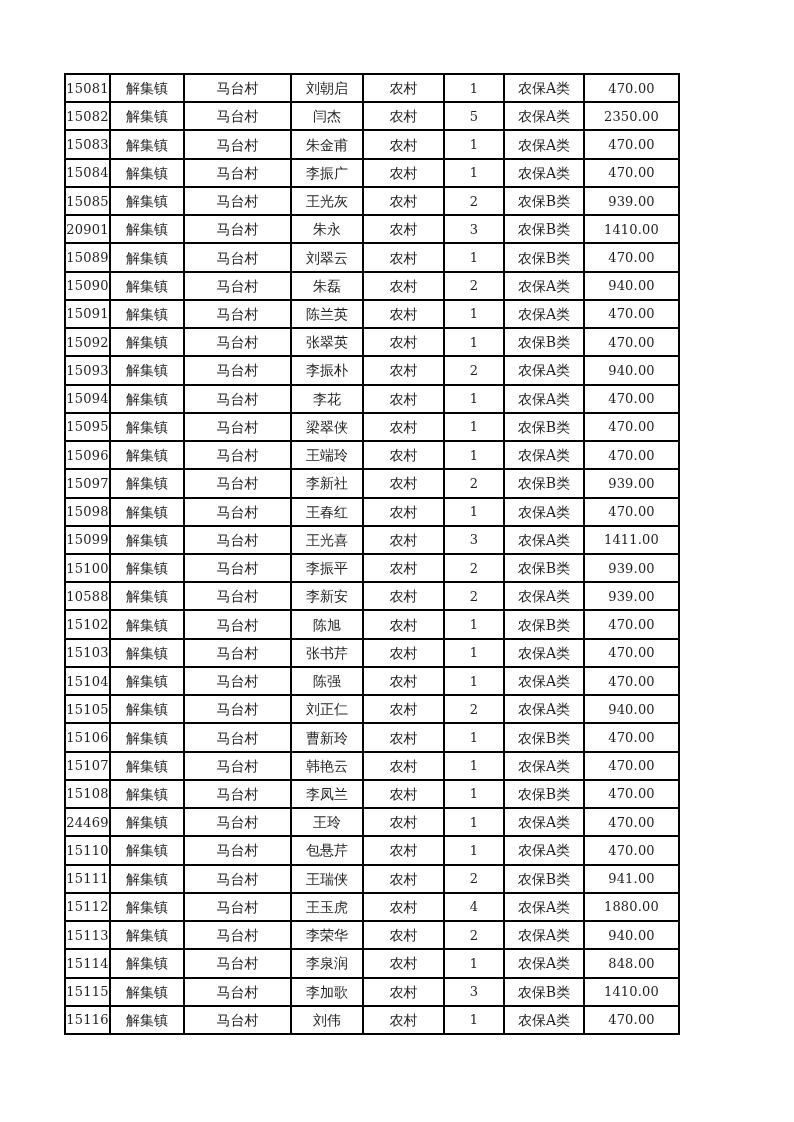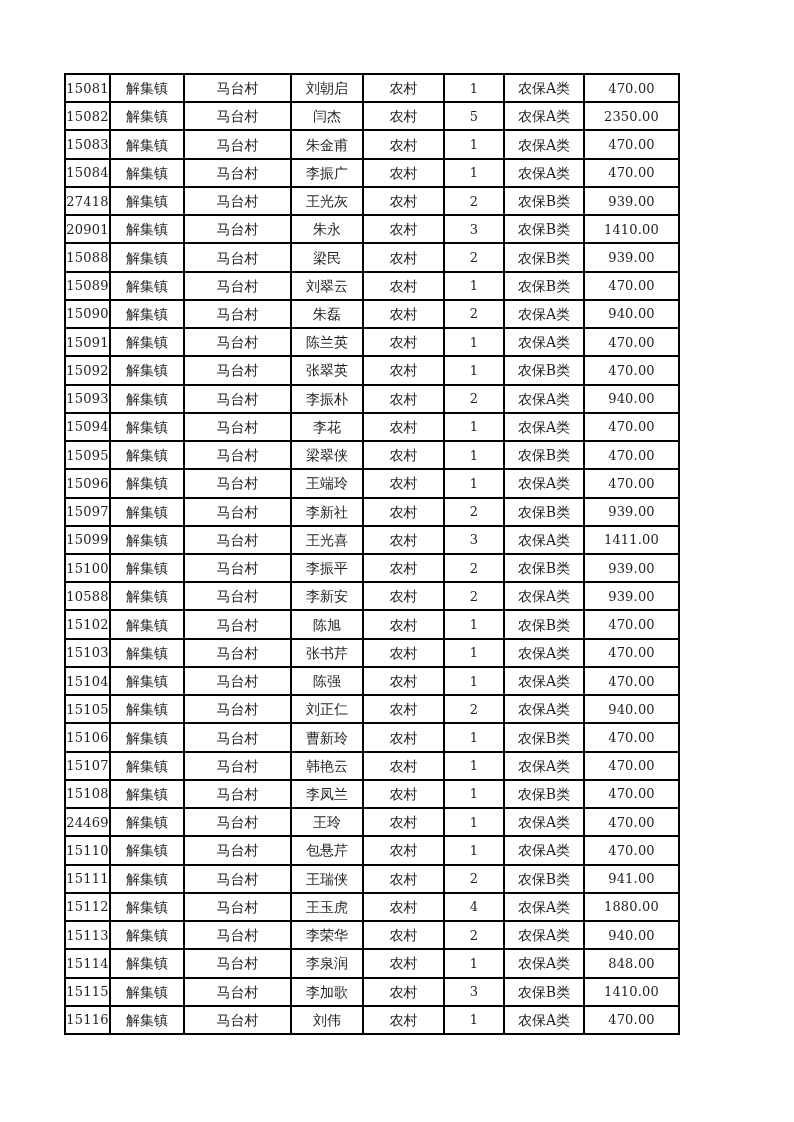--- a/index.html
+++ b/index.html
@@ -94,21 +94,21 @@
     <td>解集镇</td>
     <td>马台村</td>
     <td>李振广</td>
     <td>农村</td>
     <td class="num">1</td>
     <td>农保A类</td>
     <td class="num">470.00</td>
   </tr>
 
   <tr>
-    <td class="num">27418</td>
+    <td class="num">15085</td>
     <td>解集镇</td>
     <td>马台村</td>
     <td>王光灰</td>
     <td>农村</td>
     <td class="num">2</td>
     <td>农保B类</td>
     <td class="num">939.00</td>
   </tr>
 
 
@@ -116,130 +116,130 @@
     <td class="num">20901</td>
     <td>解集镇</td>
     <td>马台村</td>
     <td>朱永</td>
     <td>农村</td>
     <td class="num">3</td>
     <td>农保B类</td>
     <td class="num">1410.00</td>
   </tr>
 
-  <tr>
-    <td class="num">15088</td>
-    <td>解集镇</td>
-    <td>马台村</td>
-    <td>梁民</td>
+
+  <tr>
+    <td class="num">15089</td>
+    <td>解集镇</td>
+    <td>马台村</td>
+    <td>刘翠云</td>
+    <td>农村</td>
+    <td class="num">1</td>
+    <td>农保B类</td>
+    <td class="num">470.00</td>
+  </tr>
+
+  <tr>
+    <td class="num">15090</td>
+    <td>解集镇</td>
+    <td>马台村</td>
+    <td>朱磊</td>
+    <td>农村</td>
+    <td class="num">2</td>
+    <td>农保A类</td>
+    <td class="num">940.00</td>
+  </tr>
+
+  <tr>
+    <td class="num">15091</td>
+    <td>解集镇</td>
+    <td>马台村</td>
+    <td>陈兰英</td>
+    <td>农村</td>
+    <td class="num">1</td>
+    <td>农保A类</td>
+    <td class="num">470.00</td>
+  </tr>
+
+  <tr>
+    <td class="num">15092</td>
+    <td>解集镇</td>
+    <td>马台村</td>
+    <td>张翠英</td>
+    <td>农村</td>
+    <td class="num">1</td>
+    <td>农保B类</td>
+    <td class="num">470.00</td>
+  </tr>
+
+  <tr>
+    <td class="num">15093</td>
+    <td>解集镇</td>
+    <td>马台村</td>
+    <td>李振朴</td>
+    <td>农村</td>
+    <td class="num">2</td>
+    <td>农保A类</td>
+    <td class="num">940.00</td>
+  </tr>
+
+  <tr>
+    <td class="num">15094</td>
+    <td>解集镇</td>
+    <td>马台村</td>
+    <td>李花</td>
+    <td>农村</td>
+    <td class="num">1</td>
+    <td>农保A类</td>
+    <td class="num">470.00</td>
+  </tr>
+
+  <tr>
+    <td class="num">15095</td>
+    <td>解集镇</td>
+    <td>马台村</td>
+    <td>梁翠侠</td>
+    <td>农村</td>
+    <td class="num">1</td>
+    <td>农保B类</td>
+    <td class="num">470.00</td>
+  </tr>
+
+  <tr>
+    <td class="num">15096</td>
+    <td>解集镇</td>
+    <td>马台村</td>
+    <td>王端玲</td>
+    <td>农村</td>
+    <td class="num">1</td>
+    <td>农保A类</td>
+    <td class="num">470.00</td>
+  </tr>
+
+  <tr>
+    <td class="num">15097</td>
+    <td>解集镇</td>
+    <td>马台村</td>
+    <td>李新社</td>
     <td>农村</td>
     <td class="num">2</td>
     <td>农保B类</td>
     <td class="num">939.00</td>
   </tr>
 
   <tr>
-    <td class="num">15089</td>
-    <td>解集镇</td>
-    <td>马台村</td>
-    <td>刘翠云</td>
-    <td>农村</td>
-    <td class="num">1</td>
-    <td>农保B类</td>
-    <td class="num">470.00</td>
-  </tr>
-
-  <tr>
-    <td class="num">15090</td>
-    <td>解集镇</td>
-    <td>马台村</td>
-    <td>朱磊</td>
-    <td>农村</td>
-    <td class="num">2</td>
-    <td>农保A类</td>
-    <td class="num">940.00</td>
-  </tr>
-
-  <tr>
-    <td class="num">15091</td>
-    <td>解集镇</td>
-    <td>马台村</td>
-    <td>陈兰英</td>
-    <td>农村</td>
-    <td class="num">1</td>
-    <td>农保A类</td>
-    <td class="num">470.00</td>
-  </tr>
-
-  <tr>
-    <td class="num">15092</td>
-    <td>解集镇</td>
-    <td>马台村</td>
-    <td>张翠英</td>
-    <td>农村</td>
-    <td class="num">1</td>
-    <td>农保B类</td>
-    <td class="num">470.00</td>
-  </tr>
-
-  <tr>
-    <td class="num">15093</td>
-    <td>解集镇</td>
-    <td>马台村</td>
-    <td>李振朴</td>
-    <td>农村</td>
-    <td class="num">2</td>
-    <td>农保A类</td>
-    <td class="num">940.00</td>
-  </tr>
-
-  <tr>
-    <td class="num">15094</td>
-    <td>解集镇</td>
-    <td>马台村</td>
-    <td>李花</td>
-    <td>农村</td>
-    <td class="num">1</td>
-    <td>农保A类</td>
-    <td class="num">470.00</td>
-  </tr>
-
-  <tr>
-    <td class="num">15095</td>
-    <td>解集镇</td>
-    <td>马台村</td>
-    <td>梁翠侠</td>
-    <td>农村</td>
-    <td class="num">1</td>
-    <td>农保B类</td>
-    <td class="num">470.00</td>
-  </tr>
-
-  <tr>
-    <td class="num">15096</td>
-    <td>解集镇</td>
-    <td>马台村</td>
-    <td>王端玲</td>
-    <td>农村</td>
-    <td class="num">1</td>
-    <td>农保A类</td>
-    <td class="num">470.00</td>
-  </tr>
-
-  <tr>
-    <td class="num">15097</td>
-    <td>解集镇</td>
-    <td>马台村</td>
-    <td>李新社</td>
-    <td>农村</td>
-    <td class="num">2</td>
-    <td>农保B类</td>
-    <td class="num">939.00</td>
-  </tr>
-
+    <td class="num">15098</td>
+    <td>解集镇</td>
+    <td>马台村</td>
+    <td>王春红</td>
+    <td>农村</td>
+    <td class="num">1</td>
+    <td>农保A类</td>
+    <td class="num">470.00</td>
+  </tr>
 
   <tr>
     <td class="num">15099</td>
     <td>解集镇</td>
     <td>马台村</td>
     <td>王光喜</td>
     <td>农村</td>
     <td class="num">3</td>
     <td>农保A类</td>
     <td class="num">1411.00</td>

